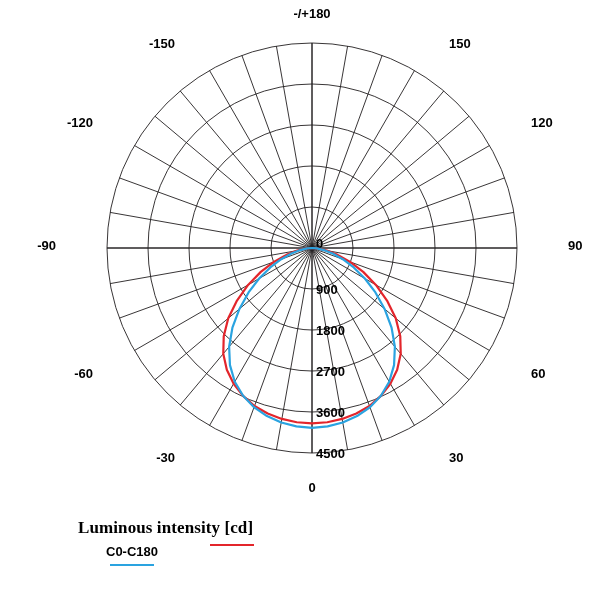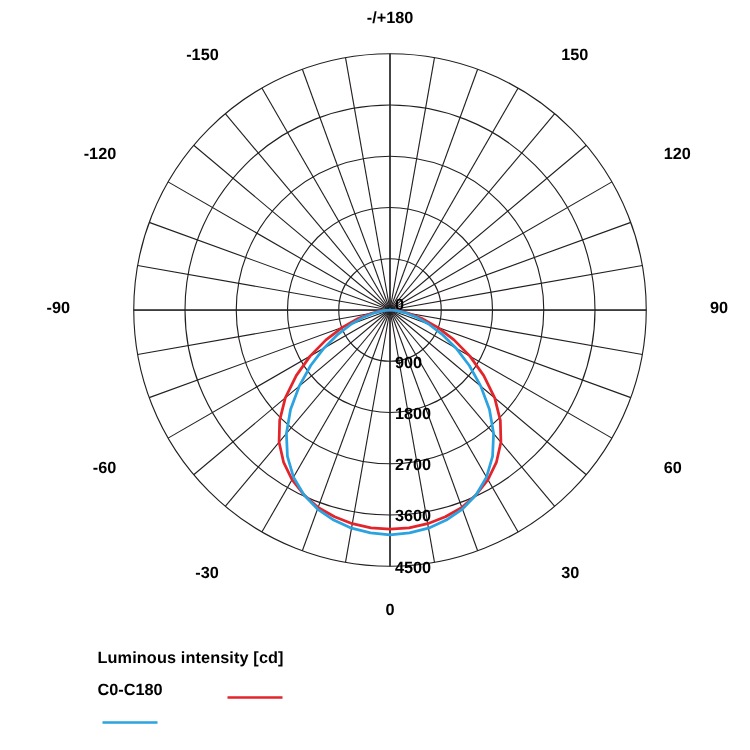--- a/index.html
+++ b/index.html
@@ -22,29 +22,31 @@
     width: 600px;
     height: 600px;
   }
   .legend {
     position: absolute;
     left: 78px;
     top: 518px;
     width: 400px;
   }
   .legend-title {
-    font-size: 13px;
+    font-size: 17px;
     font-weight: bold;
     letter-spacing: 0.1px;
     margin-bottom: 6px;
+    font-family: Liberation Serif, serif;
   }
   .legend-row {
     display: flex;
-    align-items: flex-end;
+    align-items: flex-start;
     height: 20px;
+    margin-left: 28px;
   }
   .legend-label {
     font-size: 13px;
     font-weight: bold;
     width: 100px;
   }
   .legend-swatch {
     width: 44px;
     height: 0;
     border-top-width: 2.5px;

